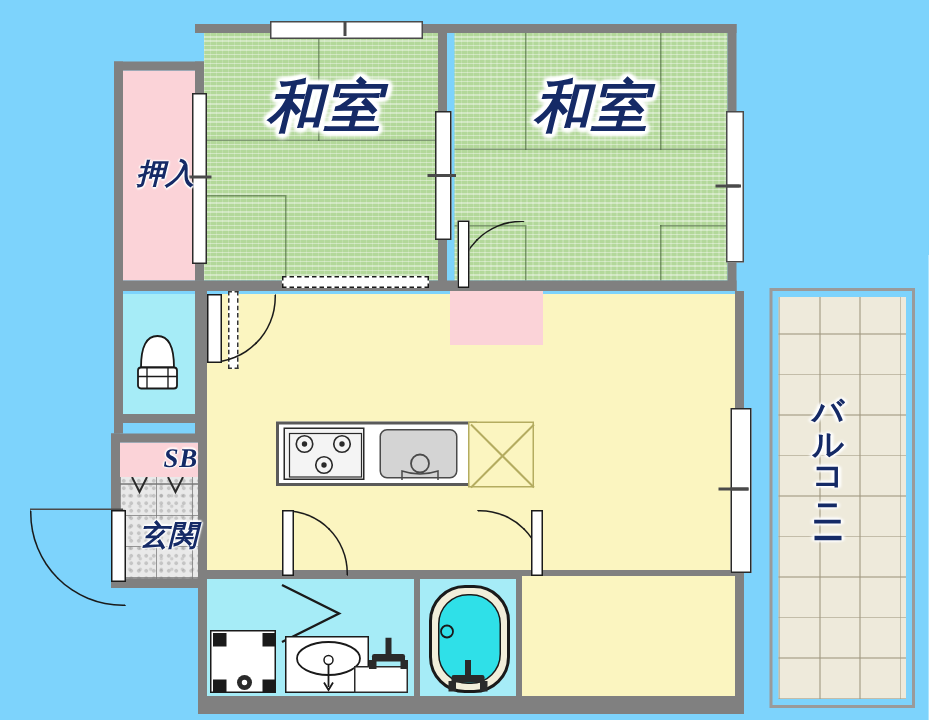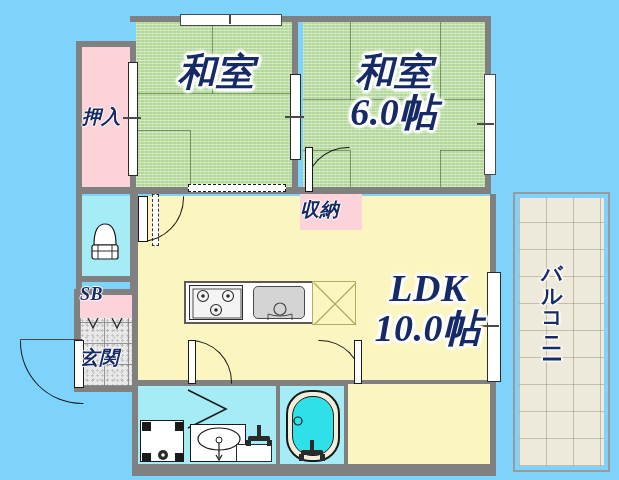--- a/index.html
+++ b/index.html
@@ -41,21 +41,21 @@
   }
 
   
   .lbl{position:absolute;color:#152a66;font-style:italic;font-weight:bold;
        white-space:nowrap;letter-spacing:.5px;
        text-shadow:
          2px 0 2px #fff,-2px 0 2px #fff,0 2px 2px #fff,0 -2px 2px #fff,
          2px 2px 2px #fff,-2px -2px 2px #fff,2px -2px 2px #fff,-2px 2px 2px #fff,
          3px 0 3px #fff,-3px 0 3px #fff,0 3px 3px #fff,0 -3px 3px #fff;}
   .lbl-big{font-size:38px;line-height:40px;text-align:center;}
-  .lbl-sm{font-size:19px;line-height:20px;text-align:left;
+  .lbl-sm{font-size:19px;line-height:20px;text-align:right;
        text-shadow:1px 0 1px #fff,-1px 0 1px #fff,0 1px 1px #fff,0 -1px 1px #fff;}
   .lbl-vert{font-size:21px;line-height:23px;writing-mode:vertical-rl;
        text-orientation:upright;font-style:normal;
        text-shadow:1px 0 2px #fff,-1px 0 2px #fff,0 1px 2px #fff,0 -1px 2px #fff,
                    2px 0 2px #fff,-2px 0 2px #fff;}
   .leaf{position:absolute;background:#ffffff;border:1.4px solid #1a1a1a;}
   .slide{position:absolute;background:#ffffff;border:1.4px solid #2a2a2a;}
   .win{position:absolute;background:#ffffff;border:1.5px solid #4a4a4a;}
   .tatline{position:absolute;background:rgba(60,90,50,.55);}
 </style>
@@ -277,31 +277,25 @@
     <polyline points="6,0 11,10 16,0" fill="none" stroke="#2a2a2a" stroke-width="1.3"></polyline>
     <polyline points="30,0 35,10 40,0" fill="none" stroke="#2a2a2a" stroke-width="1.3"></polyline>
   </svg>
 
   <div class="lbl lbl-big" style="left:152px;top:52px;width:128px;">
     <span>和室</span><br>
   </div>
 
   <div class="lbl lbl-big" style="left:328px;top:52px;width:132px;">
     <span>和室</span><br>
-    <span>6.0帖</span>
-  </div>
-
-  <div class="lbl lbl-big" style="left:360px;top:268px;width:136px;">
-    <span>LDK</span><br>
-    <span>10.0帖</span>
-  </div>
+  </div>
+
 
   <div class="lbl lbl-sm" style="left:82px;top:107px;width:48px;">押入</div>
 
-  <div class="lbl lbl-sm" style="left:300px;top:200px;width:62px;">収納</div>
-
-  <div class="lbl lbl-sm" style="left:80px;top:284px;width:52px;font-size:18px;">SB</div>
+
+  <div class="lbl lbl-sm" style="left:80px;top:295px;width:52px;font-size:18px;">SB</div>
 
   <div class="lbl lbl-sm" style="left:80px;top:348px;width:52px;">玄関</div>
 
   <div class="lbl lbl-vert" style="left:540px;top:250px;height:130px;">バルコニー</div>
 
 </div>
 
 </body></html>

